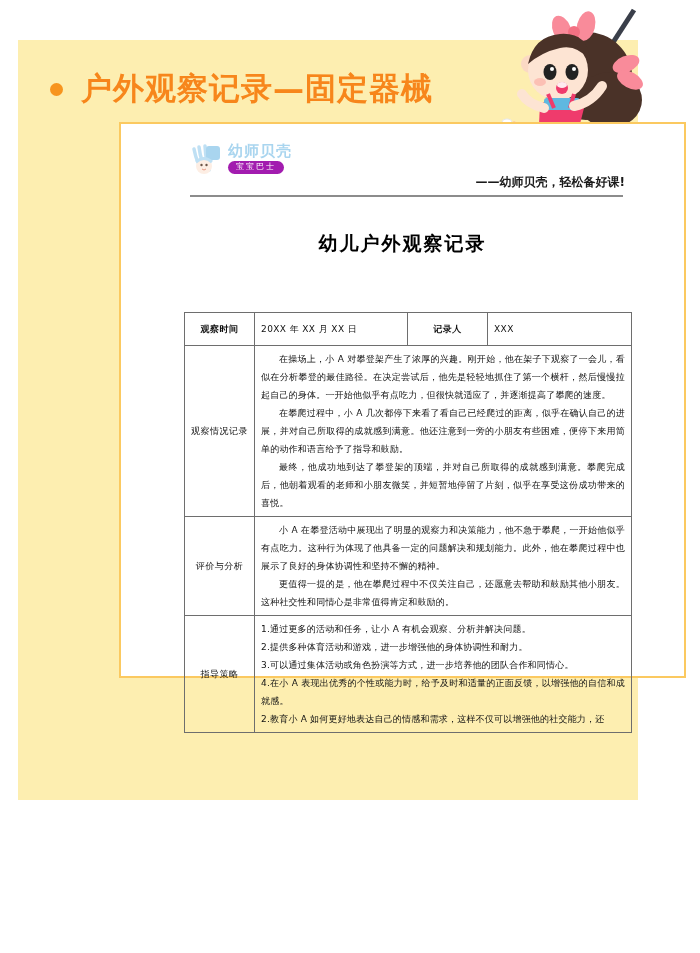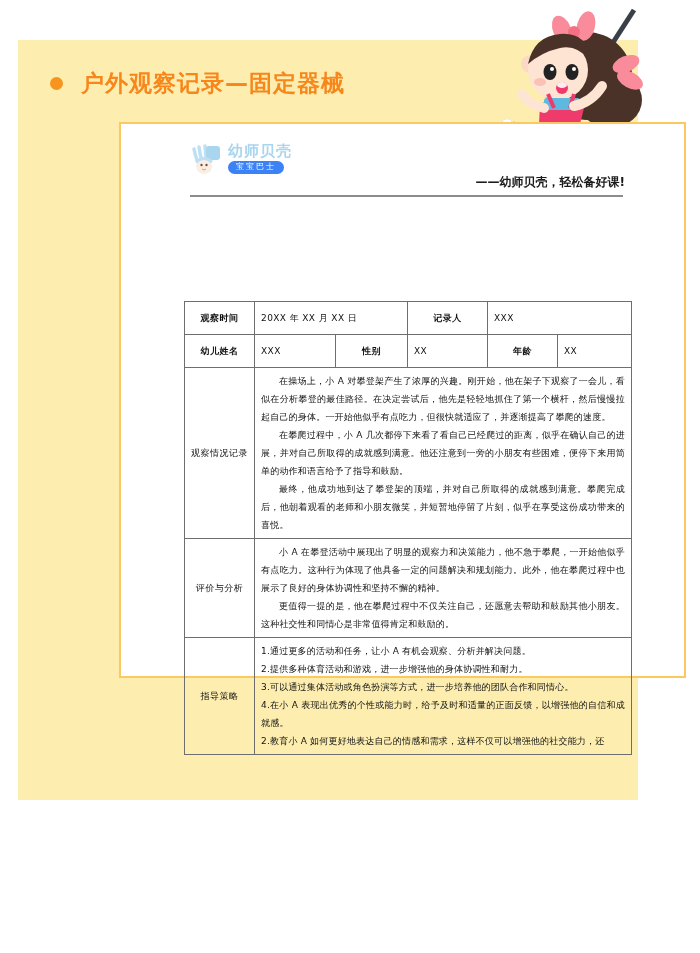--- a/index.html
+++ b/index.html
@@ -35,21 +35,21 @@
     gap: 18px;
   }
   .heading-bullet {
     width: 13px;
     height: 13px;
     border-radius: 50%;
     background: #f7941e;
     flex: none;
   }
   .heading-text {
-    font-size: 23px;
+    font-size: 31px;
     font-weight: bold;
     color: #f7861b;
     letter-spacing: 1px;
     white-space: nowrap;
     font-family: "DejaVu Sans", "Liberation Sans", sans-serif;
   }
 
   
   .mascot {
     position: absolute;
@@ -103,21 +103,21 @@
     font-size: 15px;
     font-weight: bold;
     color: #a9d5ef;
     letter-spacing: 1px;
     line-height: 1;
     font-family: "DejaVu Sans", "Liberation Sans", sans-serif;
   }
   .logo-badge {
     font-size: 8px;
     color: #ffffff;
-    background: #3b82f6;
+    background: #a21caf;
     border-radius: 7px;
     padding: 1px 8px;
     letter-spacing: 2px;
     line-height: 1.3;
     font-family: "DejaVu Sans", "Liberation Sans", sans-serif;
     text-align: center;
   }
   .brand-tagline {
     position: absolute;
     right: 0;
@@ -148,21 +148,21 @@
     font-weight: bold;
     color: #000000;
     letter-spacing: 2px;
     font-family: "DejaVu Sans", "Liberation Sans", sans-serif;
   }
 
   
   .record-table {
     position: absolute;
     left: 63px;
-    top: 177px;
+    top: 188px;
     width: 447px;
     border-collapse: collapse;
     table-layout: fixed;
   }
   .record-table td {
     border: 1px solid #6e6e6e;
     padding: 4px 6px;
     font-size: 9px;
     color: #111111;
     vertical-align: middle;
@@ -287,47 +287,40 @@
       </span>
       <span class="logo-text-wrap">
         <span class="logo-name">幼师贝壳</span>
         <span class="logo-badge">宝宝巴士</span>
       </span>
     </div>
     <div class="brand-tagline">——幼师贝壳，轻松备好课!</div>
   </div>
   <div class="brand-rule"></div>
 
+  <div class="doc-title">幼儿户外观察记录</div>
 
   <table class="record-table">
     <colgroup>
       <col style="width:70px">
       <col style="width:81px">
       <col style="width:72px">
       <col style="width:80px">
       <col style="width:70px">
       <col style="width:74px">
     </colgroup>
     <tbody>
 
       <tr class="hdr-row">
         <td class="cell-label">观察时间</td>
         <td class="cell-value" colspan="2">20XX 年 XX 月 XX 日</td>
         <td class="cell-label">记录人</td>
         <td class="cell-value" colspan="2">XXX</td>
       </tr>
 
-      <tr class="hdr-row">
-        <td class="cell-label">幼儿姓名</td>
-        <td class="cell-value">XXX</td>
-        <td class="cell-label">性别</td>
-        <td class="cell-value">XX</td>
-        <td class="cell-label">年龄</td>
-        <td class="cell-value">XX</td>
-      </tr>
 
       <tr>
         <td class="body-label">观察情况记录</td>
         <td class="body-content" colspan="5">
           <p>在操场上，小 A 对攀登架产生了浓厚的兴趣。刚开始，他在架子下观察了一会儿，看似在分析攀登的最佳路径。在决定尝试后，他先是轻轻地抓住了第一个横杆，然后慢慢拉起自己的身体。一开始他似乎有点吃力，但很快就适应了，并逐渐提高了攀爬的速度。</p>
           <p>在攀爬过程中，小 A 几次都停下来看了看自己已经爬过的距离，似乎在确认自己的进展，并对自己所取得的成就感到满意。他还注意到一旁的小朋友有些困难，便停下来用简单的动作和语言给予了指导和鼓励。</p>
           <p>最终，他成功地到达了攀登架的顶端，并对自己所取得的成就感到满意。攀爬完成后，他朝着观看的老师和小朋友微笑，并短暂地停留了片刻，似乎在享受这份成功带来的喜悦。</p>
         </td>
       </tr>
 

